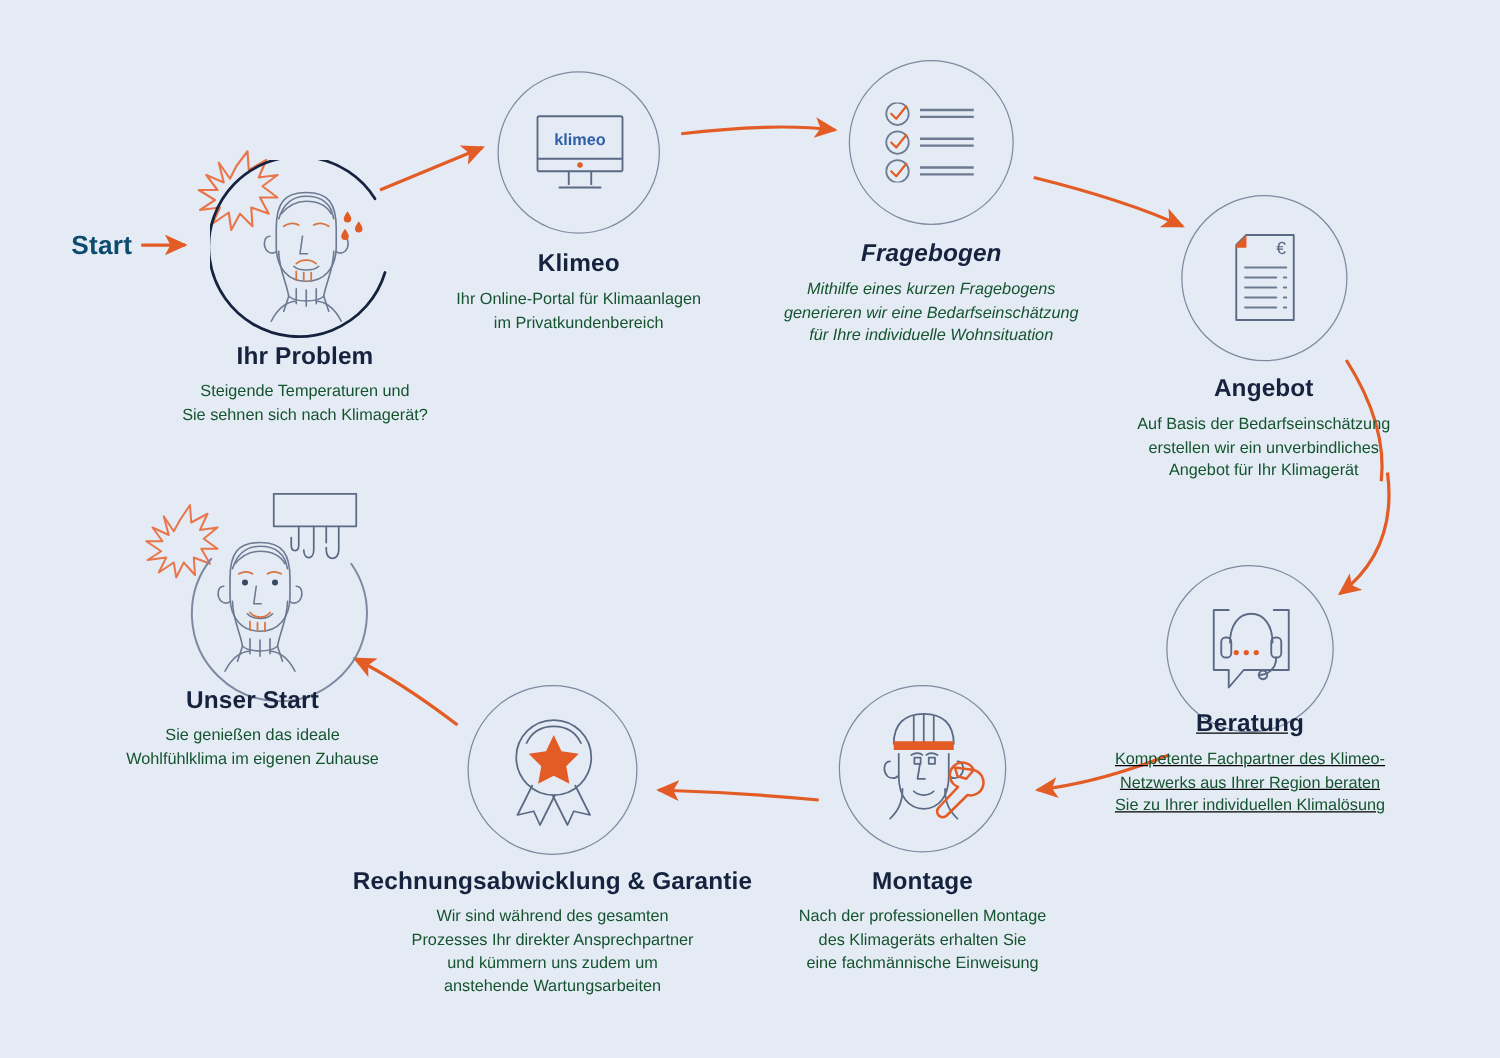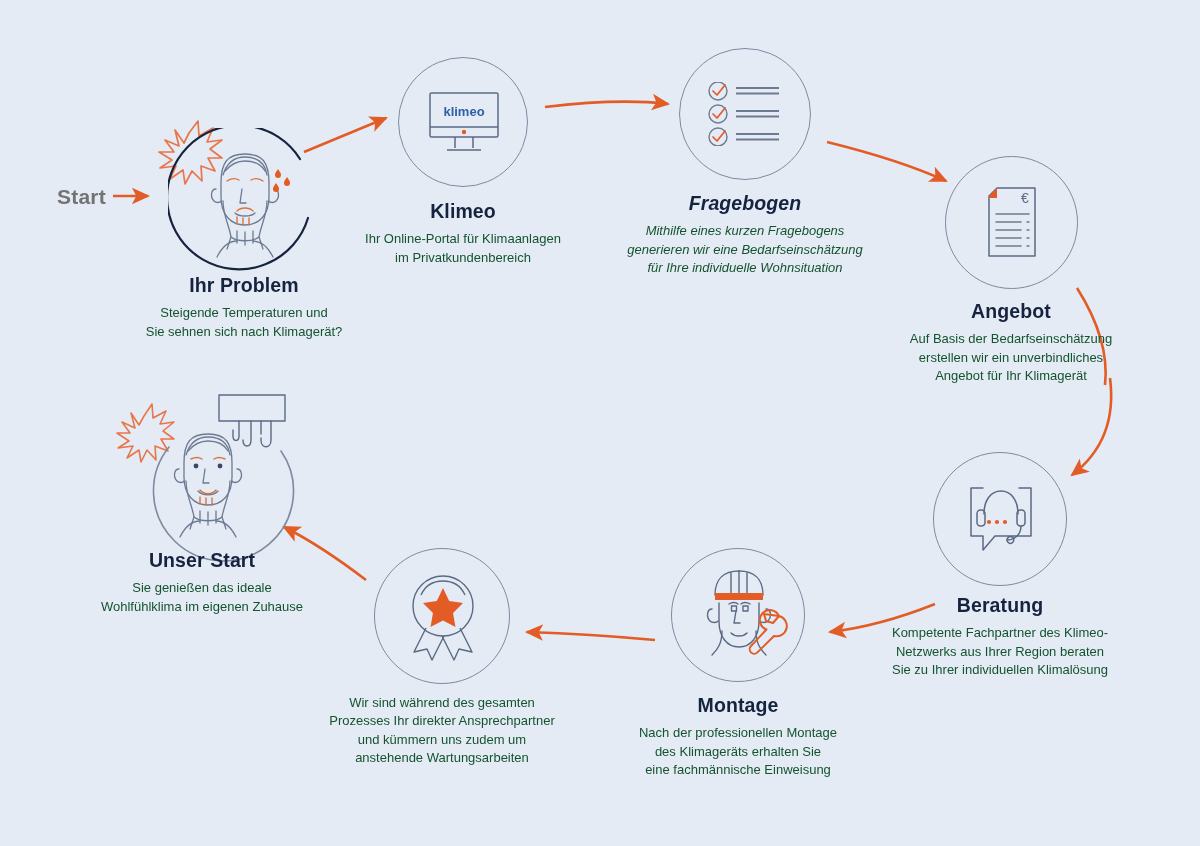--- a/index.html
+++ b/index.html
@@ -32,21 +32,21 @@
     white-space:nowrap;
   }
   .caption .desc{
     color:#14532d;
     font-size:13px;
     line-height:1.42;
     white-space:pre-line;
   }
   .start-label{
     position:absolute;
-    color:#737373;
+    color:#0c4a6e;
     font-size:21px;
     font-weight:bold;
     letter-spacing:.2px;
   }
 </style>
 </head>
 <body>
 
 <div id="stage">
 
@@ -213,21 +213,21 @@
         <rect x="54" y="30" width="8" height="16" rx="3.5"></rect>
         <path d="M58,46 C58,56 50,60 44,60"></path>
         <path d="M44,60 a3.4,3.4 0 1 0 0,-0.1"></path>
       </g>
       <g fill="#e35c25">
         <circle cx="26" cy="42" r="2.1"></circle>
         <circle cx="34" cy="42" r="2.1"></circle>
         <circle cx="42" cy="42" r="2.1"></circle>
       </g>
     </svg>
-    <div class="caption" style="left:840px;top:594px;width:320px;">
+    <div class="caption" style="left:840px;top:568px;width:320px;text-decoration:underline;">
       <div class="title">Beratung</div>
       <div class="desc">Kompetente Fachpartner des Klimeo-
 Netzwerks aus Ihrer Region beraten
 Sie zu Ihrer individuellen Klimalösung</div>
     </div>
   </div>
 
   <div class="node">
     <div class="circle light" style="left:671px;top:548px;width:134px;height:134px;"></div>
     <svg style="position:absolute;left:693px;top:565px;" width="96" height="102" viewBox="0 0 96 102">
@@ -264,20 +264,21 @@
     <svg style="position:absolute;left:404px;top:570px;" width="78" height="92" viewBox="0 0 78 92">
       <g stroke="#5a6a84" stroke-width="1.4" fill="none" stroke-linejoin="round">
         <circle cx="39" cy="36" r="30"></circle>
         <path d="M17,25 C21,16 29,11 39,11 C49,11 57,16 61,25"></path>
         <path d="M22,58 L10,82 L23,79 L28,90 L40,66"></path>
         <path d="M56,58 L68,82 L55,79 L50,90 L38,66"></path>
       </g>
       <path d="M39,18 L45.2,31 L59,33 L49,43 L51.5,57 L39,50.5 L26.5,57 L29,43 L19,33 L32.8,31 Z" fill="#e35c25"></path>
     </svg>
     <div class="caption" style="left:272px;top:694px;width:340px;">
+      <div class="title">Rechnungsabwicklung &amp; Garantie</div>
       <div class="desc">Wir sind während des gesamten
 Prozesses Ihr direkter Ansprechpartner
 und kümmern uns zudem um
 anstehende Wartungsarbeiten</div>
     </div>
   </div>
 
   <div class="node">
 
     <svg style="position:absolute;left:103px;top:385px;" width="92" height="78" viewBox="0 0 92 78">

